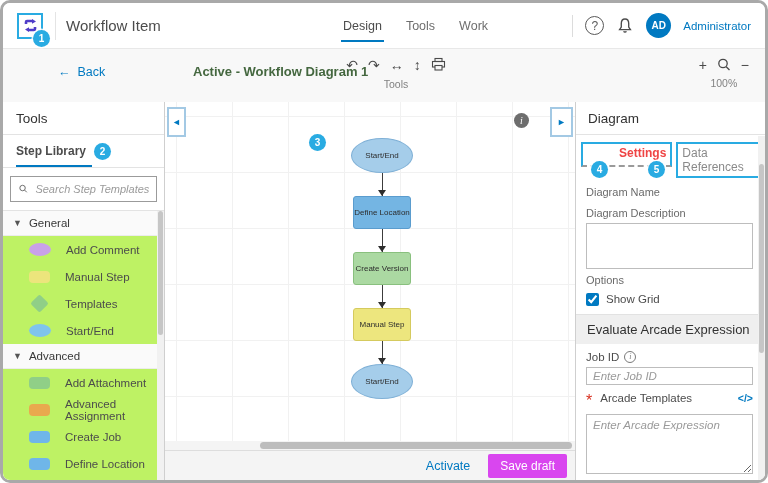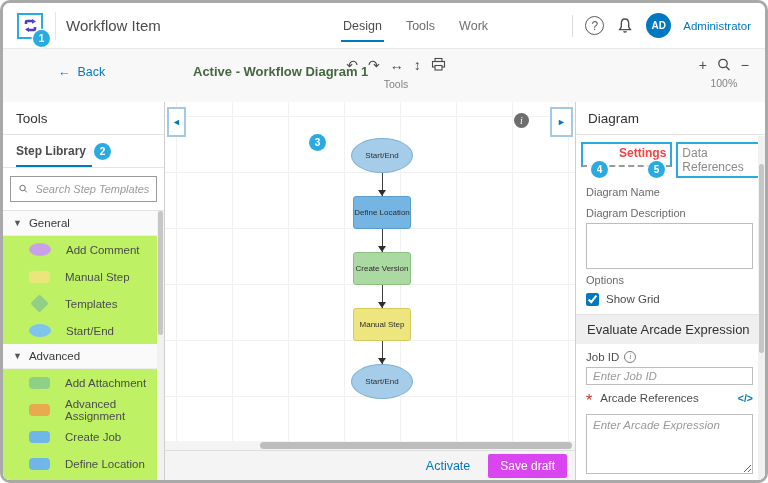--- a/index.html
+++ b/index.html
@@ -366,21 +366,21 @@
           <span class="check-label">Show Grid</span>
         </div>
         <div class="pn-section">Evaluate Arcade Expression</div>
         <div class="lbl-row">
           <span class="lbl-txt">Job ID</span>
           <span class="info-sm">i</span>
         </div>
         <input type="text" class="pn-input" placeholder="Enter Job ID" style="">
         <div class="lbl-row">
           <span class="req">*</span>
-          <span class="lbl-txt">Arcade References</span>
+          <span class="lbl-txt">Arcade Templates</span>
           <span class="code-ico">&lt;/&gt;</span>
         </div>
         <textarea class="pn-ta ta-arcade" placeholder="Enter Arcade Expression" style=""></textarea>
       </div>
       <div class="pn-scroll">
           <div class="thumb"></div>
         </div>
     </section>
   </div>
 </div>

